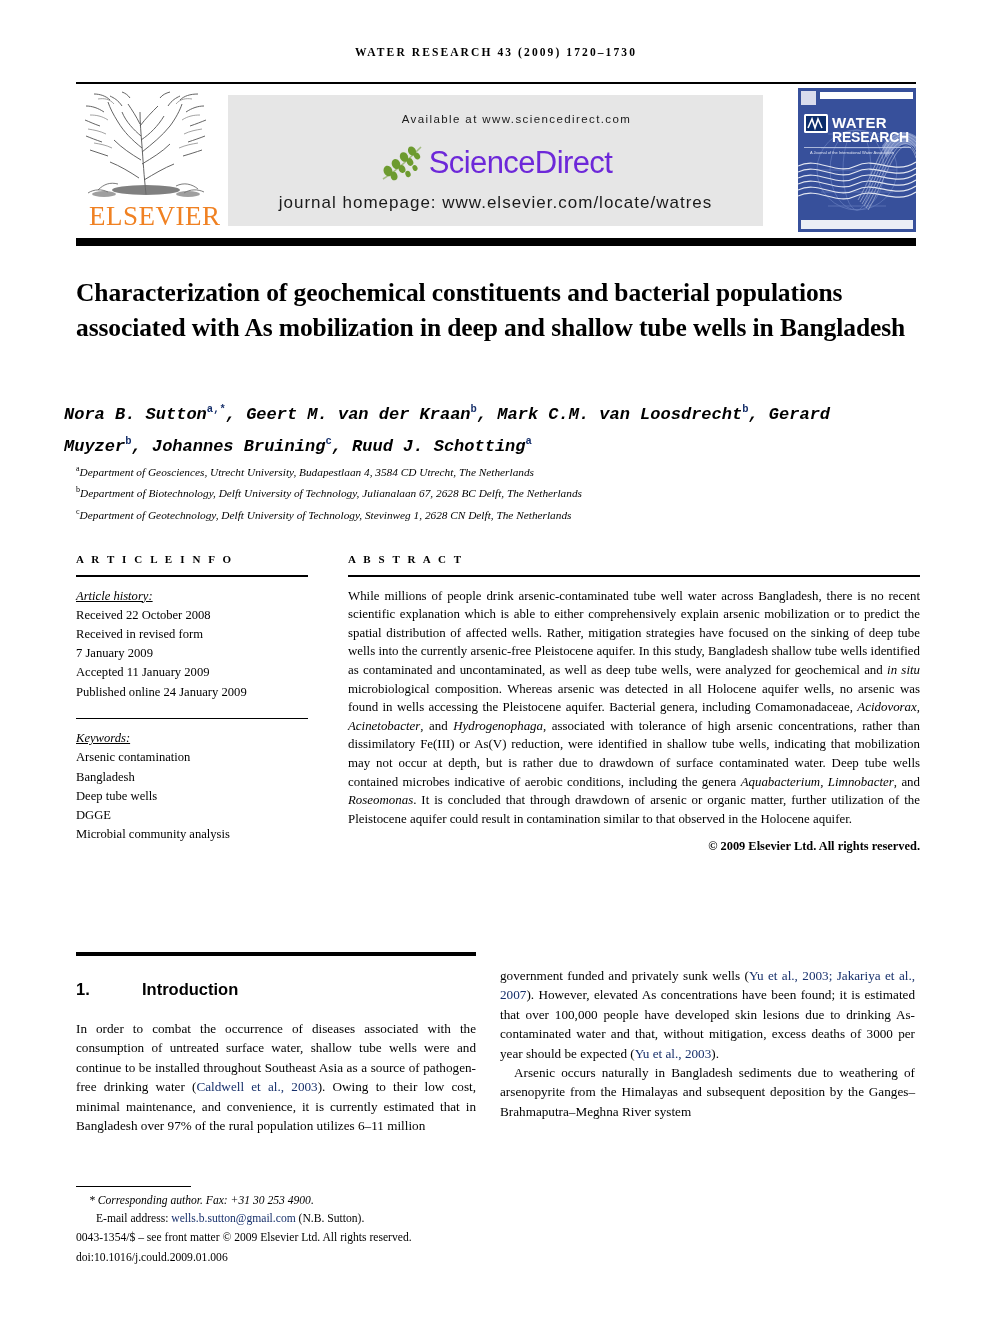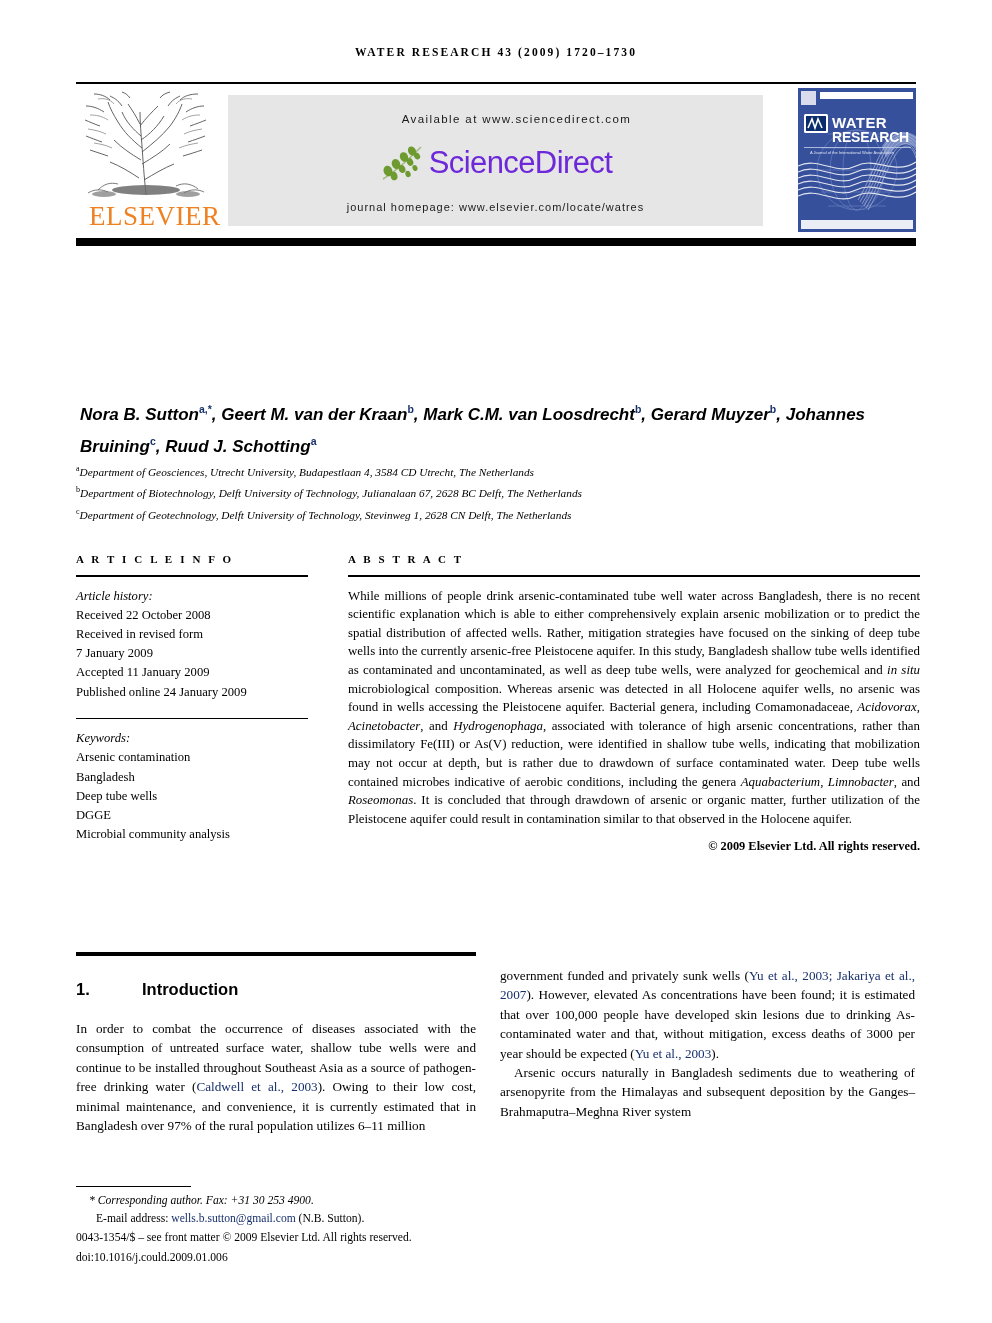--- a/index.html
+++ b/index.html
@@ -99,21 +99,21 @@
     font-size: 31px;
     color: #6d28d9;
     letter-spacing: -0.6px;
     vertical-align: middle;
   }
   .sd-homepage {
     position: absolute;
     left: 0; bottom: 13px; width: 535px;
     text-align: center;
     font-family: "Liberation Sans", sans-serif;
-    font-size: 11px;
+    font-size: 17px;
     letter-spacing: 1.0px;
     color: #1a1a1a;
   }
   .cover {
     position: absolute;
     right: 0; top: 0;
     width: 118px; height: 144px;
     background: #37509B;
     overflow: hidden;
   }
@@ -126,23 +126,23 @@
     font-family: "Liberation Serif", serif;
     font-weight: bold;
     font-size: 25.5px;
     line-height: 35px;
     letter-spacing: -0.1px;
   }
 
   
   .authors {
     position: absolute;
-    left: 80px; top: 396px;
+    left: 64px; top: 396px;
     width: 840px;
-    font-family: Liberation Sans, sans-serif;
+    font-family: Liberation Mono, monospace;
     font-weight: bold;
     font-style: italic;
     font-size: 17px;
     line-height: 27px;
     color: #000;
   }
   .authors sup { font-size: 10.5px; color: #17306b; font-style: normal; font-weight: bold; vertical-align: super;}
   .affils {
     position: absolute;
     left: 76px; top: 460px;
@@ -175,21 +175,21 @@
   .hr-thin {
     height: 1.6px; background: #000; width: 100%;
     margin-bottom: 10px;
   }
   .hr-thin.abs { height: 1.6px; }
   .info-block {
     font-family: "Liberation Serif", serif;
     font-size: 12.6px;
     line-height: 19.2px;
   }
-  .info-block .it { font-style: italic; }
+  .info-block .it { font-style: italic; text-decoration: underline; }
   .info-gap { height: 14px; }
   .hr-mid {
     height: 1.4px; background: #000; width: 100%;
     margin: 2px 0 10px 0;
   }
   .abstract {
     font-family: "Liberation Serif", serif;
     font-size: 12.9px;
     line-height: 18.6px;
     text-align: justify;
@@ -392,20 +392,21 @@
         <text x="34" y="40" font-family="Liberation Sans, sans-serif" font-size="15" font-weight="bold" fill="#ffffff" letter-spacing="0.4">WATER</text>
         <text x="34" y="54" font-family="Liberation Sans, sans-serif" font-size="14" font-weight="bold" fill="#ffffff" letter-spacing="-0.2">RESEARCH</text>
         <rect x="6" y="59" width="107" height="0.8" fill="#c9d2ea"></rect>
         <text x="12" y="66" font-family="Liberation Sans, sans-serif" font-size="4" fill="#dfe4f3">A Journal of the International Water Association</text>
       </svg>
     </div>
   </div>
 
   <div class="rule-thick"></div>
 
+  <h1 class="title">Characterization of geochemical constituents and bacterial populations associated with As mobilization in deep and shallow tube wells in Bangladesh</h1>
 
   <div class="authors">Nora B. Sutton<sup>a,*</sup>, Geert M. van der Kraan<sup>b</sup>, Mark C.M. van Loosdrecht<sup>b</sup>, Gerard Muyzer<sup>b</sup>, Johannes Bruining<sup>c</sup>, Ruud J. Schotting<sup>a</sup></div>
 
   <div class="affils">
     <div><sup>a</sup><span>Department of Geosciences, Utrecht University, Budapestlaan 4, 3584 CD Utrecht, The Netherlands</span></div>
     <div><sup>b</sup><span>Department of Biotechnology, Delft University of Technology, Julianalaan 67, 2628 BC Delft, The Netherlands</span></div>
     <div><sup>c</sup><span>Department of Geotechnology, Delft University of Technology, Stevinweg 1, 2628 CN Delft, The Netherlands</span></div>
   </div>
 
   <div class="col-info">

